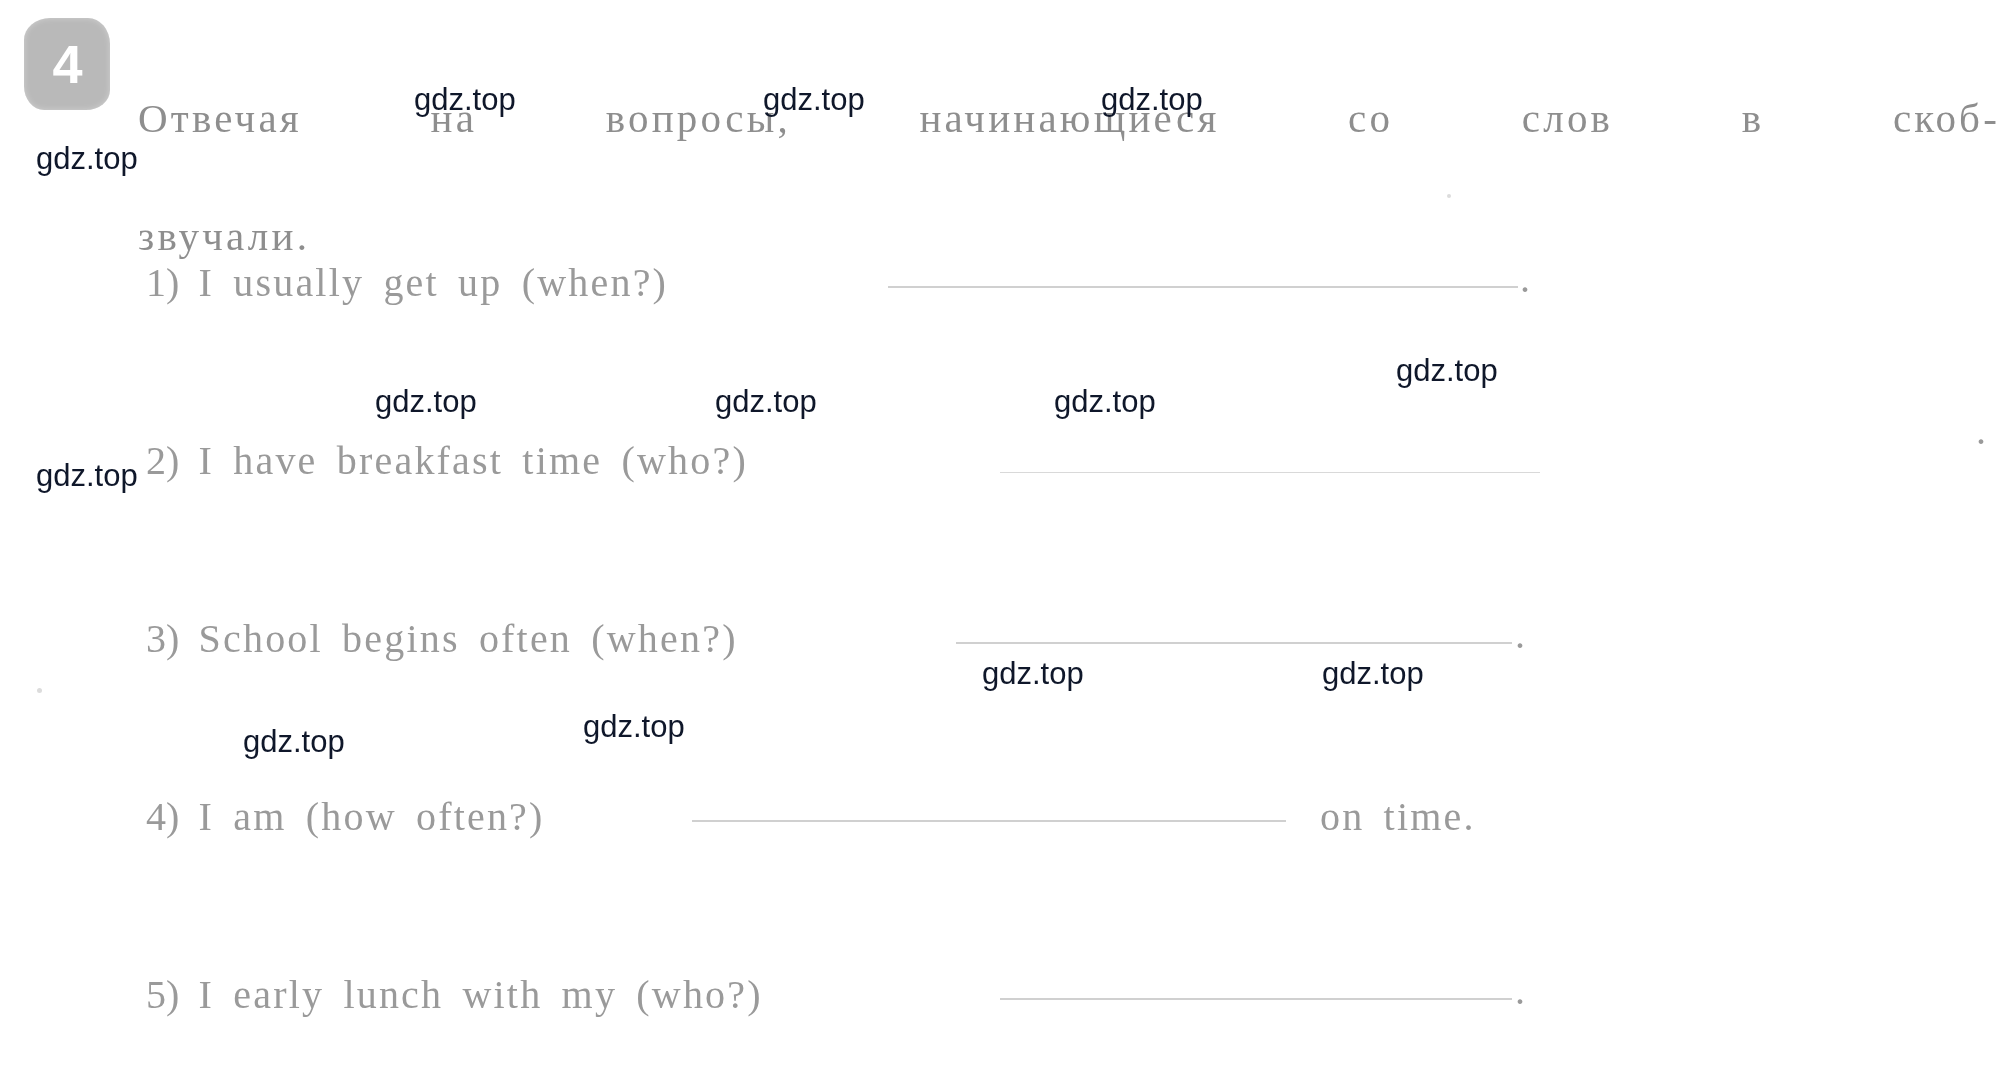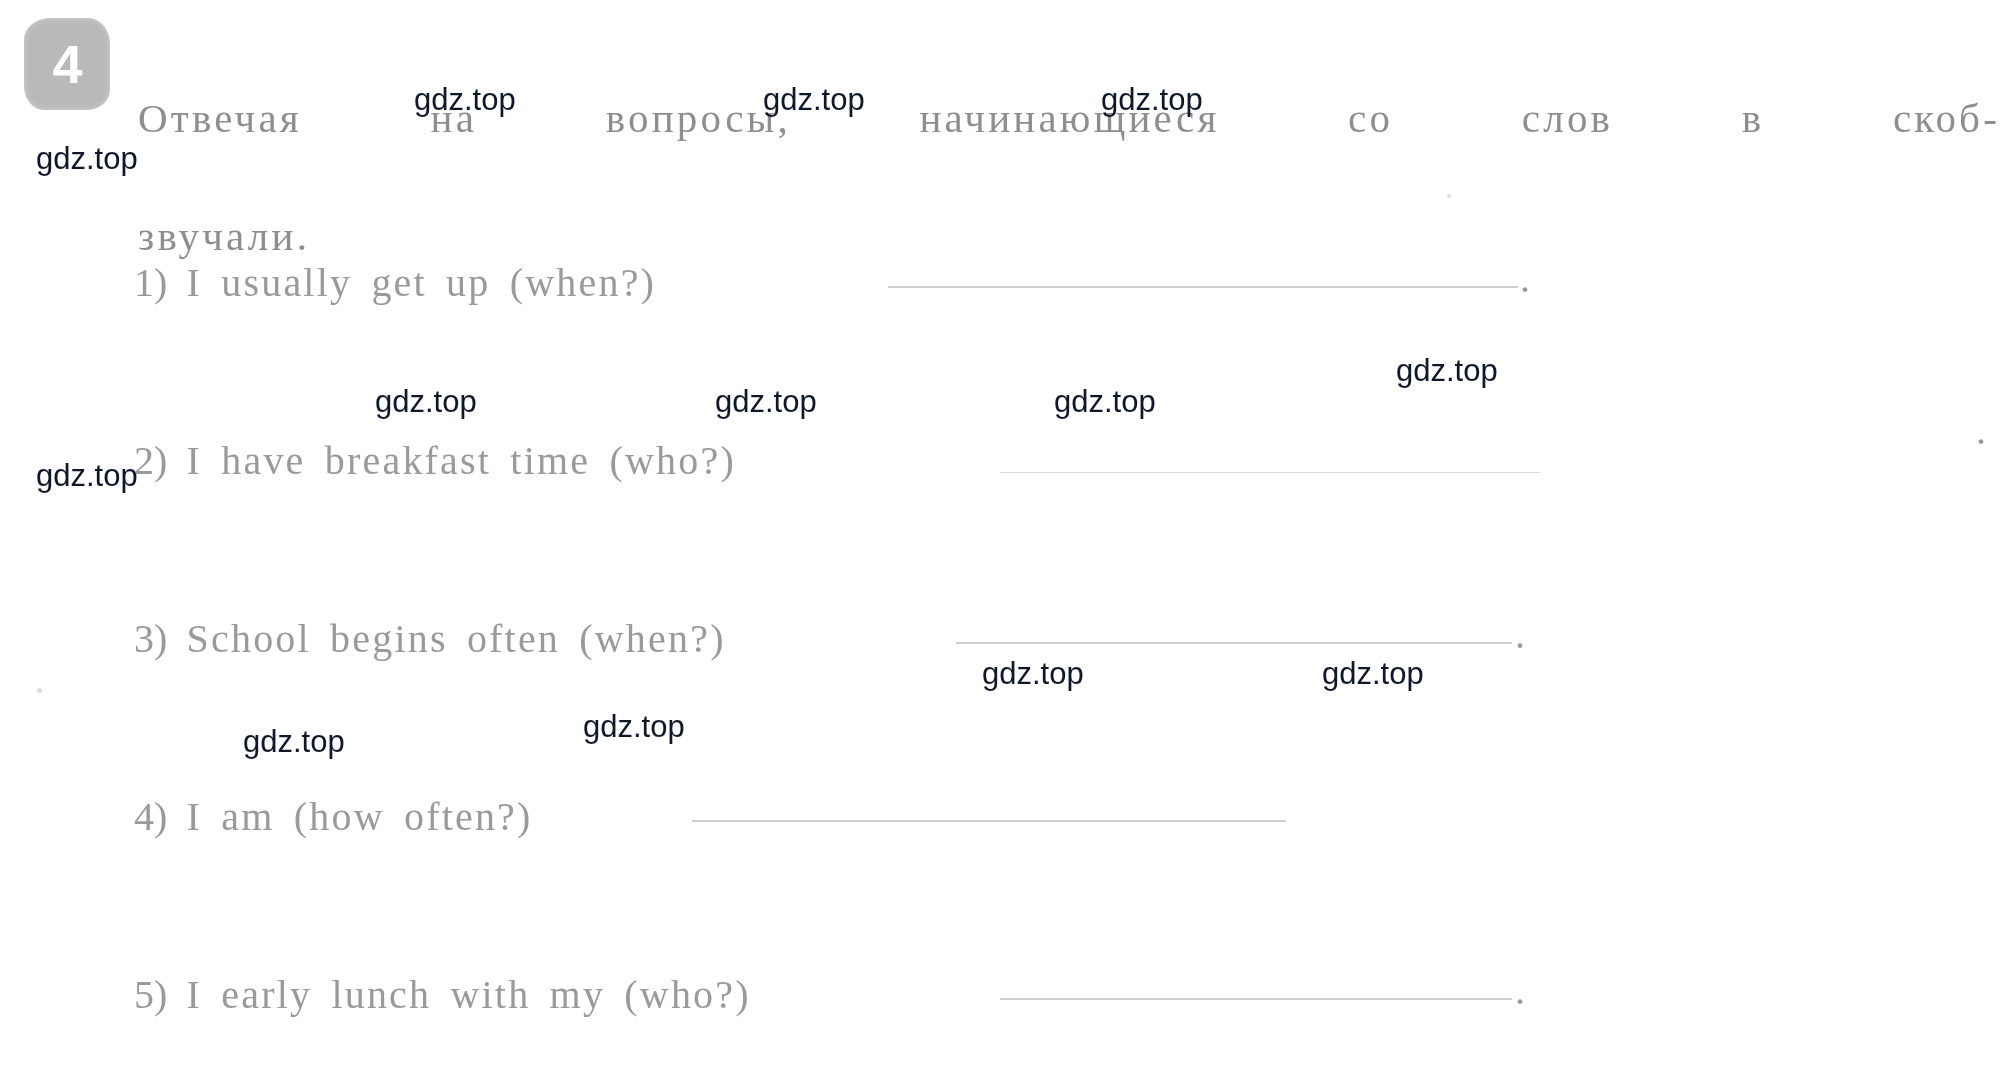--- a/index.html
+++ b/index.html
@@ -76,21 +76,21 @@
     height: 89px;
     color: #9a9a9a;
     font-size: 40px;
     line-height: 89px;
     letter-spacing: 2.2px;
     word-spacing: 7px;
     white-space: nowrap;
   }
   .q-text {
     position: absolute;
-    left: 134px;
+    left: 146px;
     top: 0;
   }
   .q-num { letter-spacing: 0px; }
 
   
   .rule {
     position: absolute;
     height: 2px;
     background: #c8c8c8;
     opacity: .85;
@@ -169,20 +169,21 @@
       <div class="rule" style="left:956px; top:48px; width:556px;"></div>
       <span class="dot" style="left:1515px; top:-4px;">.</span>
     </div>
 
     <div class="q-row" style="top:267px">
       <div class="q-text">
         <span class="q-num">4)</span>
         <span>I  am  (how  often?)</span>
       </div>
       <div class="rule" style="left:692px; top:48px; width:594px;"></div>
+      <span class="tail" style="left:1320px; top:0; line-height:89px;">on  time.</span>
     </div>
 
     <div class="q-row" style="top:356px">
       <div class="q-text">
         <span class="q-num">5)</span>
         <span>I  early  lunch  with  my  (who?)</span>
       </div>
       <div class="rule" style="left:1000px; top:48px; width:512px;"></div>
       <span class="dot" style="left:1515px; top:-4px;">.</span>
     </div>

